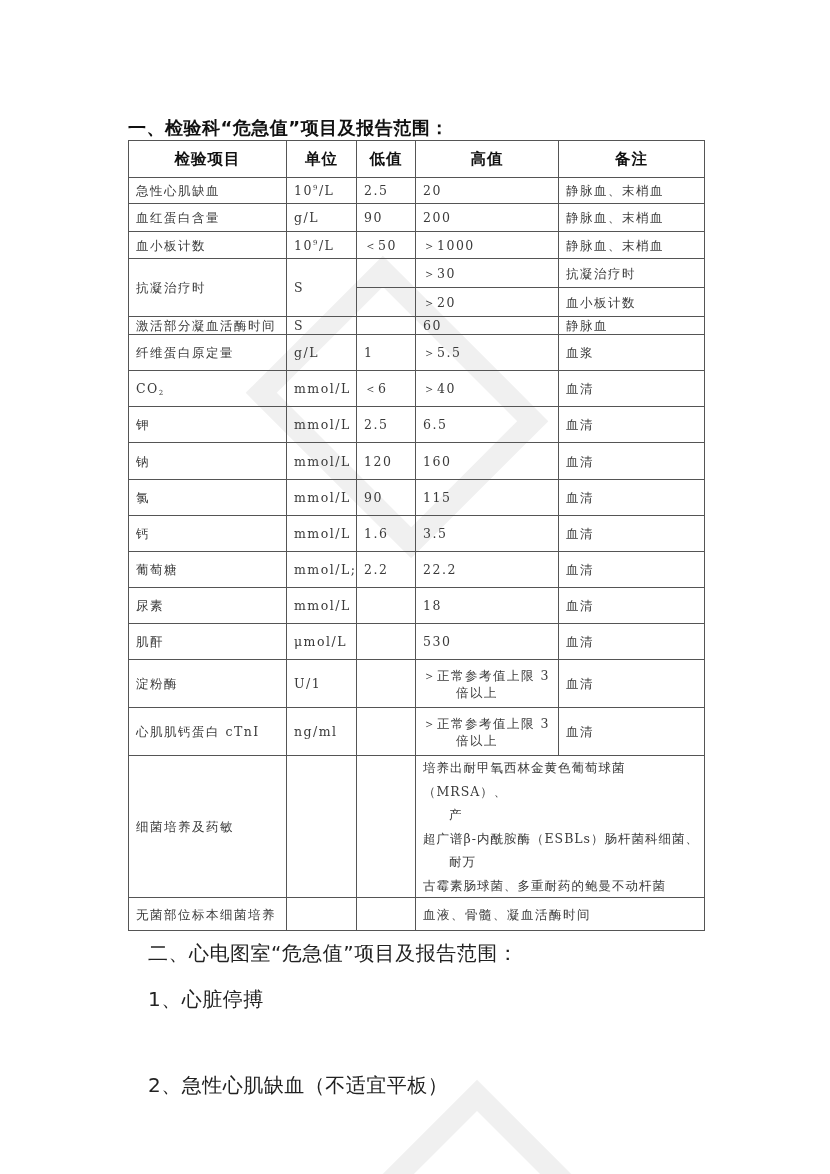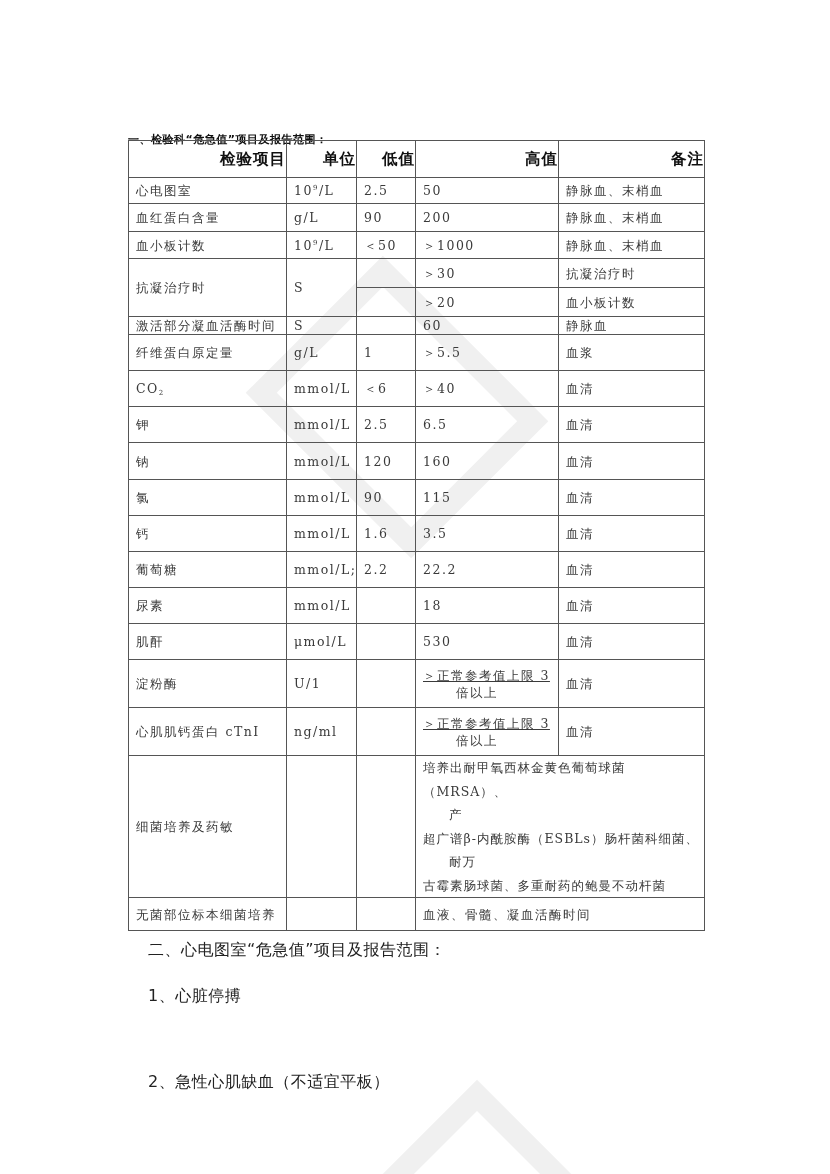--- a/index.html
+++ b/index.html
@@ -12,22 +12,22 @@
     position: absolute; pointer-events: none;
     border: 22px solid rgba(200,200,200,0.28);
     transform: rotate(-45deg);
   }
   .wm1 { left: 300px; top: 290px; width: 150px; height: 190px; }
   .wm2 { left: 380px; top: 1120px; width: 150px; height: 150px; }
   .section-title {
     position: absolute; font-size: 16px; color: #111;
     white-space: nowrap; letter-spacing: 0.5px;
   }
-  .t1 { left: 128px; top: 116px; font-weight: bold; font-family: "DejaVu Sans", "Liberation Sans", sans-serif; font-size: 11px; margin-top: 16px; }
-  .para { position: absolute; left: 148px; font-size: 16px; color: #222; white-space: nowrap;
+  .t1 { left: 128px; top: 116px; font-weight: bold; font-family: "DejaVu Sans", "Liberation Sans", sans-serif; font-size: 18px; }
+  .para { position: absolute; left: 148px; font-size: 20px; color: #222; white-space: nowrap;
           font-family: "DejaVu Sans", "Liberation Sans", sans-serif; letter-spacing: 0.5px; }
   .p1 { top: 940px; }
   .p2 { top: 986px; }
   .p3 { top: 1072px; }
 
   table.crit {
     position: absolute; left: 128px; top: 140px;
     border-collapse: collapse; table-layout: fixed;
     width: 576px;
     font-size: 12.5px; color: #3a3a3a;
@@ -36,24 +36,24 @@
     border: 1.4px solid #555;
     padding: 0 0 0 7px;
     vertical-align: middle;
     text-align: left;
     line-height: 17px;
     letter-spacing: 1.5px;
   }
   table.crit th {
     font-family: "DejaVu Sans", "Liberation Sans", sans-serif;
     font-weight: bold; font-size: 15.5px; color: #111;
-    text-align: right; padding: 0; letter-spacing: 1px;
+    text-align: center; padding: 0; letter-spacing: 1px;
     height: 36px;
   }
-  .wrap { white-space: normal; padding-right: 4px; text-decoration: underline; }
+  .wrap { white-space: normal; padding-right: 4px; }
   .indent2 { padding-left: 33px; display: inline-block; }
   sup { font-size: 7px; vertical-align: 5px; line-height: 0; }
   sub { font-size: 7px; vertical-align: -2px; line-height: 0; }
   .bact-line { display: block; }
 </style>
 </head>
 <body>
 
 <div class="watermark wm1"></div>
 <div class="watermark wm2"></div>
@@ -71,24 +71,24 @@
   <tbody>
       <tr style="height:37px">
     <th>检验项目</th>
     <th>单位</th>
     <th>低值</th>
     <th>高值</th>
     <th>备注</th>
   </tr>
 
   <tr style="height:26px">
-    <td>心电图室</td>
+    <td>急性心肌缺血</td>
     <td><span>10</span><sup>9</sup><span>/L</span></td>
     <td>2.5</td>
-    <td>50</td>
+    <td>20</td>
     <td>静脉血、末梢血</td>
   </tr>
 
   <tr style="height:28px">
     <td>血红蛋白含量</td>
     <td>g/L</td>
     <td>90</td>
     <td>200</td>
     <td>静脉血、末梢血</td>
   </tr>

